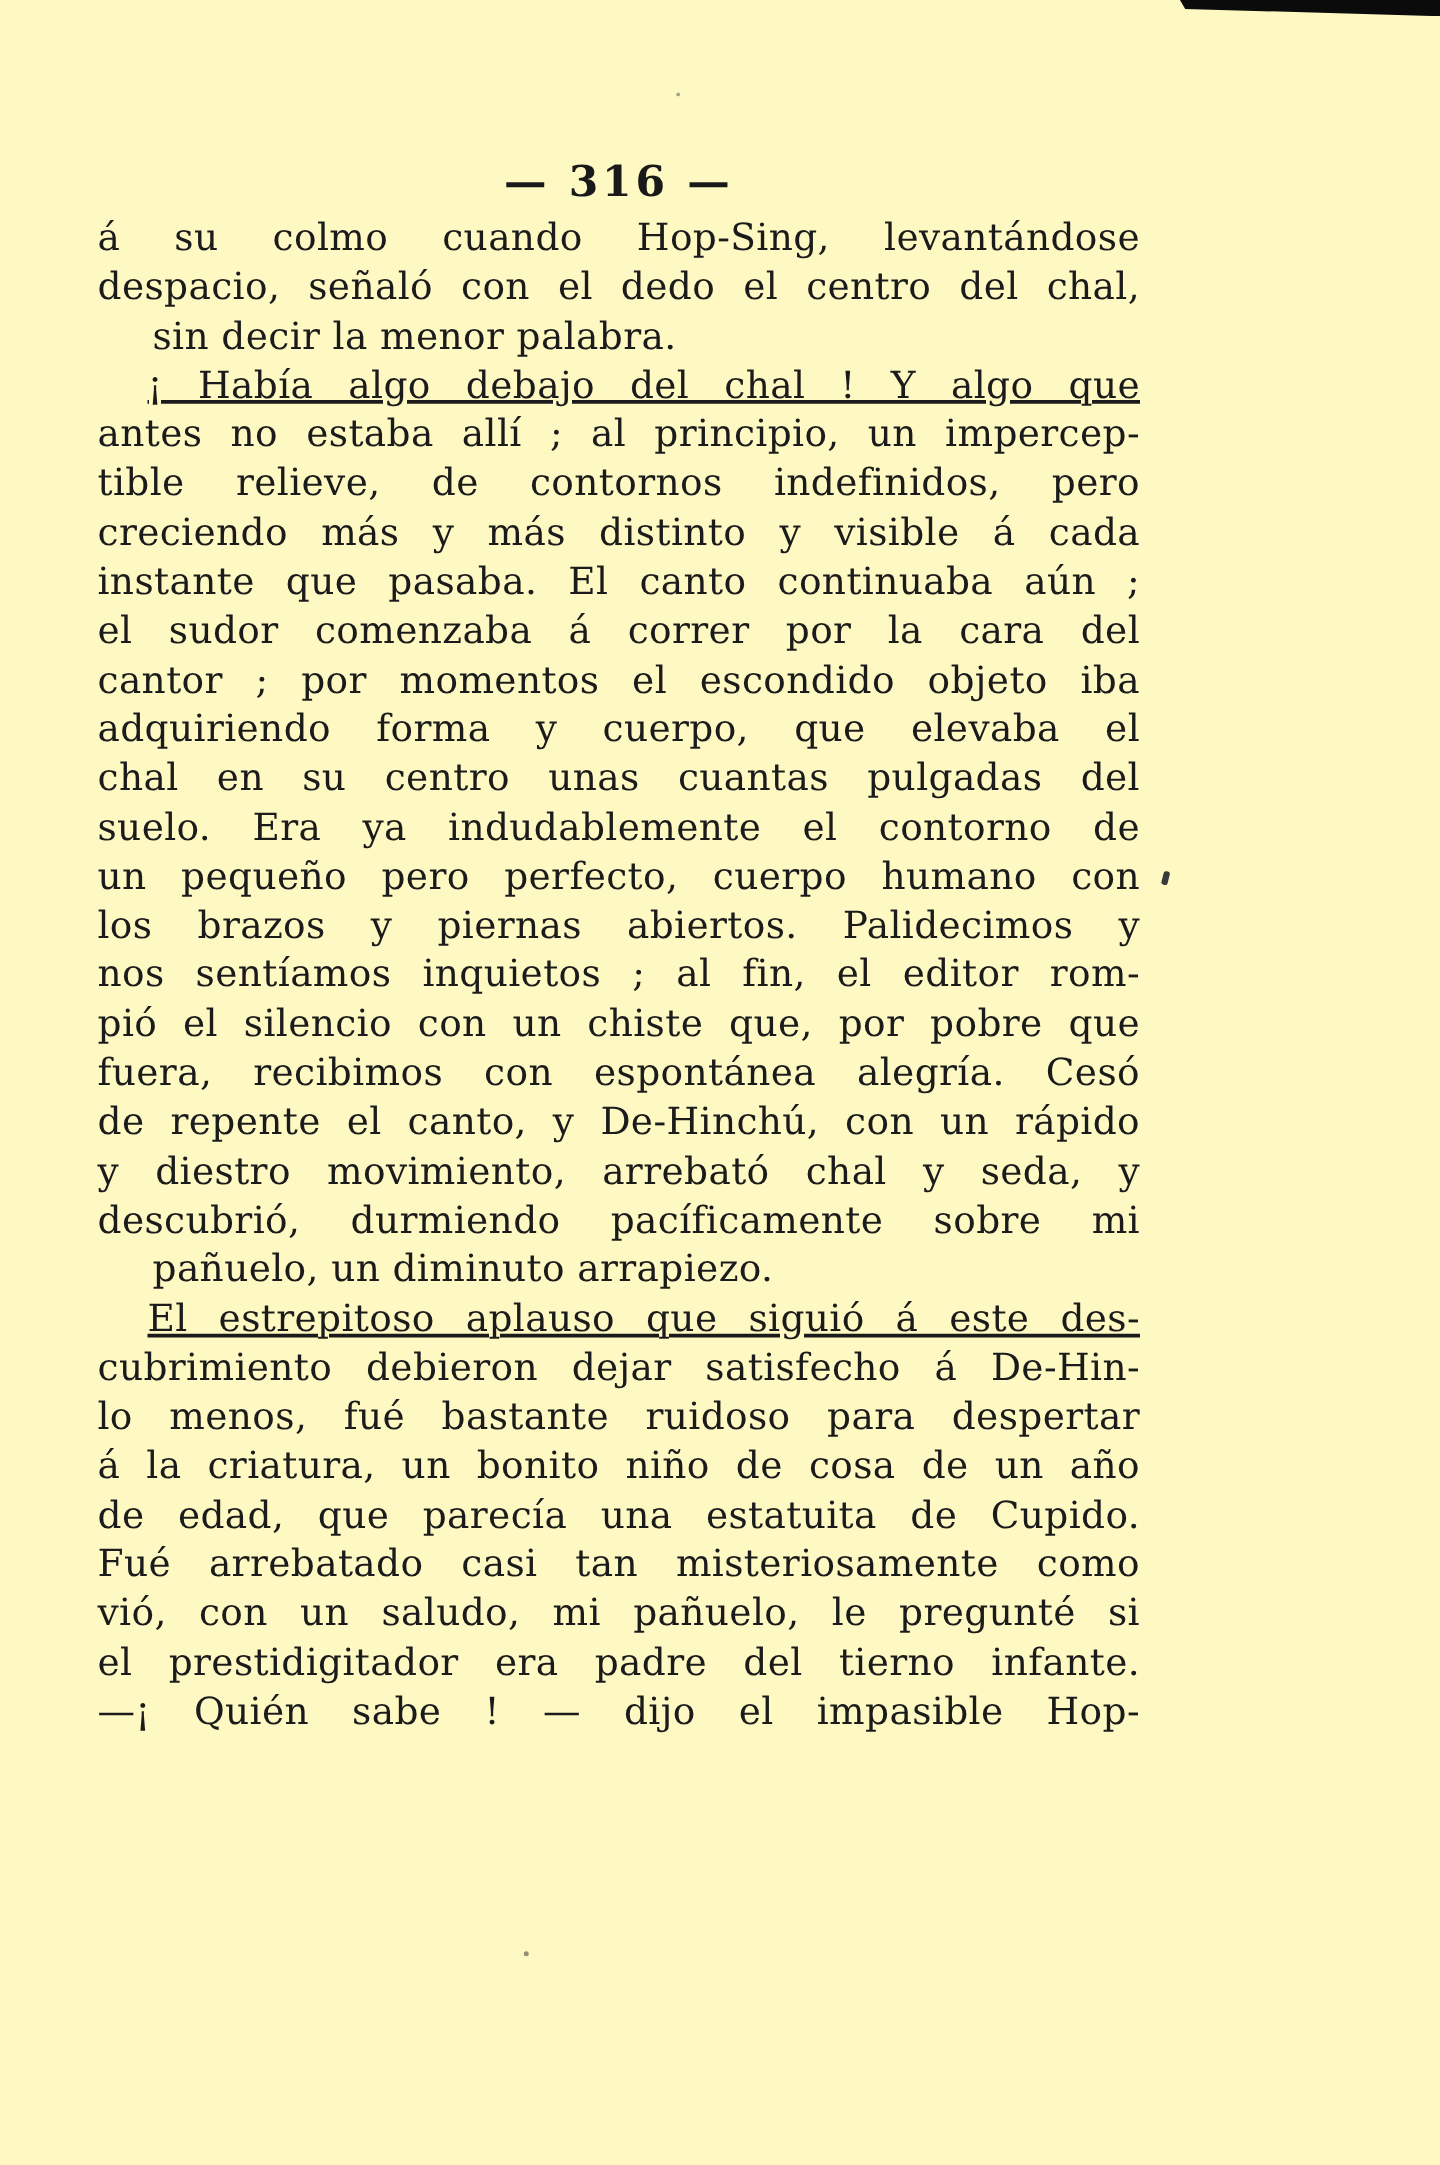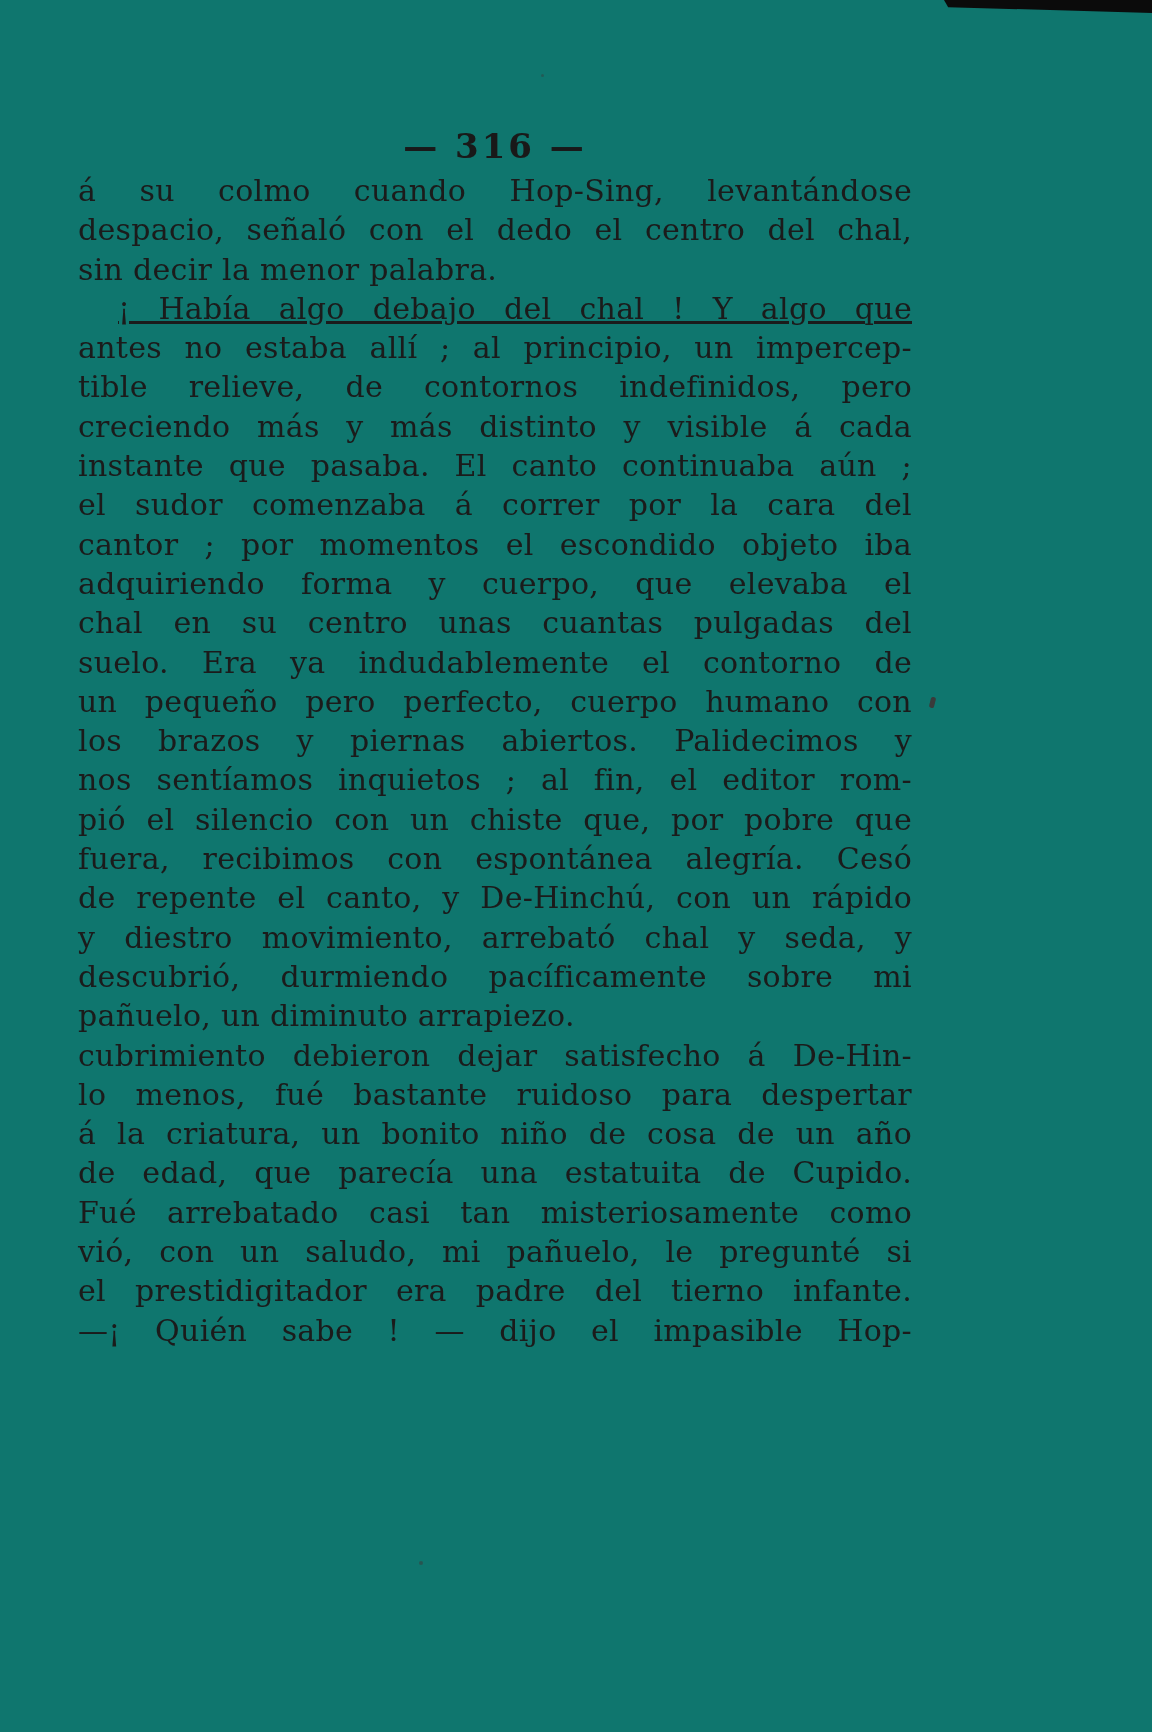--- a/index.html
+++ b/index.html
@@ -10,21 +10,21 @@
     background: #fcfcfa;
     font-family: "DejaVu Serif", "Liberation Serif", serif;
     color: #1b1b1b;
     overflow: hidden;
   }
 
   .page {
     position: relative;
     width: 1152px;
     height: 1732px;
-    background: #0f766e;
+    background: #fef9c3;
     overflow: hidden;
   }
 
   
   .scan-bar {
     position: absolute;
     top: 0;
     right: 0;
     width: 208px;
     height: 13px;
@@ -57,20 +57,21 @@
   .paragraph { }
 
   .line {
     text-align: justify;
     text-align-last: justify;
     white-space: normal;
   }
 
   .line.rag {
     text-align-last: left;
+    margin-left: 44px;
   }
 
   .line.indent {
     text-indent: 40px;
     text-decoration: underline;
   }
 
   
   .ink-speck {
     position: absolute;
@@ -131,20 +132,21 @@
         <div class="line">los brazos y piernas abiertos. Palidecimos y</div>
         <div class="line">nos sentíamos inquietos ; al fin, el editor rom-</div>
         <div class="line">pió el silencio con un chiste que, por pobre que</div>
         <div class="line">fuera, recibimos con espontánea alegría. Cesó</div>
         <div class="line">de repente el canto, y De-Hinchú, con un rápido</div>
         <div class="line">y diestro movimiento, arrebató chal y seda, y</div>
         <div class="line">descubrió, durmiendo pacíficamente sobre mi</div>
         <div class="line rag">pañuelo, un diminuto arrapiezo.</div>
       </div>
       <div class="paragraph">
+        <div class="line indent">El estrepitoso aplauso que siguió á este des-</div>
         <div class="line">cubrimiento debieron dejar satisfecho á De-Hin-</div>
         <div class="line">lo menos, fué bastante ruidoso para despertar</div>
         <div class="line">á la criatura, un bonito niño de cosa de un año</div>
         <div class="line">de edad, que parecía una estatuita de Cupido.</div>
         <div class="line">Fué arrebatado casi tan misteriosamente como</div>
         <div class="line">vió, con un saludo, mi pañuelo, le pregunté si</div>
         <div class="line">el prestidigitador era padre del tierno infante.</div>
       </div>
       <div class="paragraph">
         <div class="line">—¡ Quién sabe ! — dijo el impasible Hop-</div>

